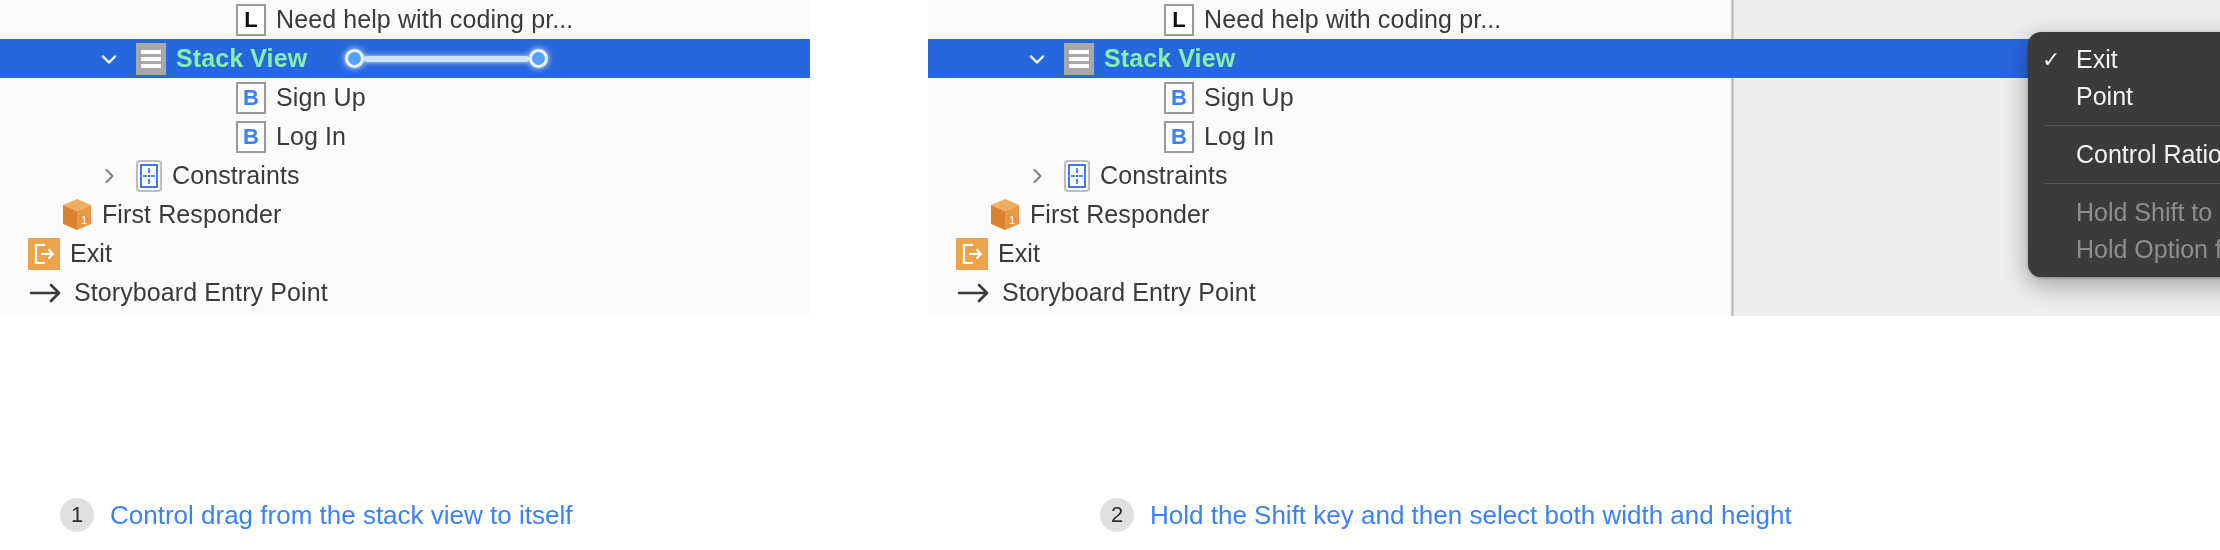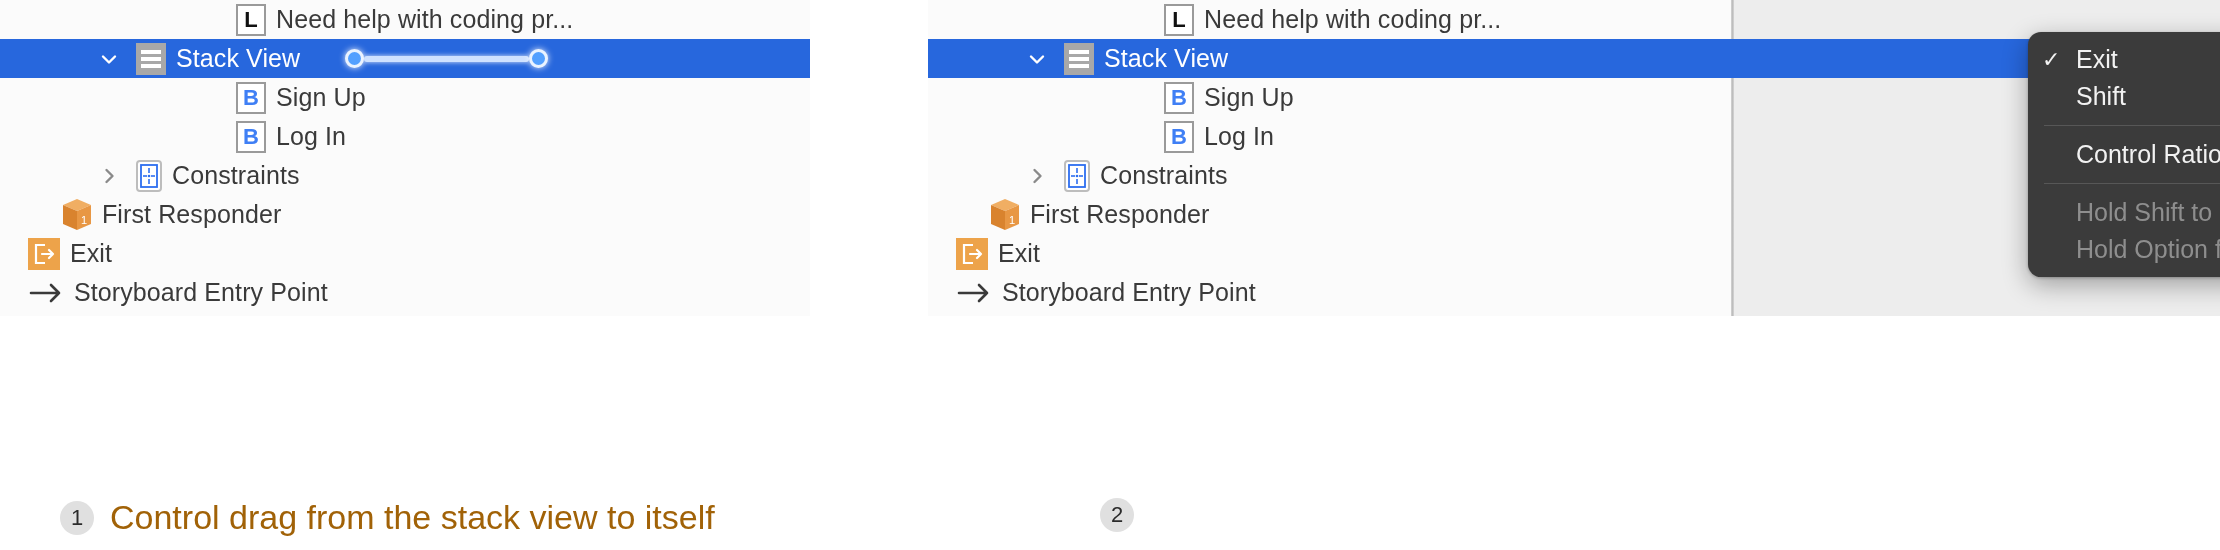--- a/index.html
+++ b/index.html
@@ -71,22 +71,22 @@
   }
   .row.selected {
     background: #2767dd;
   }
   .row .label {
     font-size: 25px;
     color: #3a3a3a;
     letter-spacing: 0.1px;
   }
   .row.selected .label {
-    color: #ffffff;
-    font-weight: normal;
+    color: #86efac;
+    font-weight: bold;
     text-align: center;
   }
 
   
   .ind { display: inline-block; flex: 0 0 auto; }
 
   
   .disc {
     flex: 0 0 auto;
     width: 26px;
@@ -261,22 +261,22 @@
     background: #e0e0e0;
     color: #2b2b2b;
     font-size: 22px;
     display: flex;
     align-items: center;
     justify-content: center;
     flex: 0 0 auto;
     margin-right: 16px;
   }
   .caption .text {
-    font-size: 34px;
-    color: #a16207;
+    font-size: 26px;
+    color: #3b82f6;
     white-space: nowrap;
   }
 </style>
 </head>
 <body>
 
 <div class="stage">
 
   <div class="panel left">
     <div class="panel-inner">
@@ -455,21 +455,21 @@
           </div>
         </div>
 
       <div class="ctx-menu" id="ctx-menu">
           <div class="ctx-item">
             <span class="check">✓</span>
             <span>Exit</span>
           </div>
           <div class="ctx-item">
             <span class="check"></span>
-            <span>Shift</span>
+            <span>Point</span>
           </div>
           <div class="ctx-sep"></div>
           <div class="ctx-item">
             <span class="check"></span>
             <span>Control Ratio</span>
           </div>
           <div class="ctx-sep"></div>
           <div class="ctx-item dim">
             <span class="check"></span>
             <span>Hold Shift to select multiple</span>
@@ -482,15 +482,16 @@
     </div>
   </div>
 
   <div class="caption" style="left:60px; top:498px;">
     <span class="num">1</span>
     <span class="text">Control drag from the stack view to itself</span>
   </div>
 
   <div class="caption" style="left:1100px; top:498px;">
     <span class="num">2</span>
+    <span class="text">Hold the Shift key and then select both width and height</span>
   </div>
 
 </div>
 
 </body></html>

